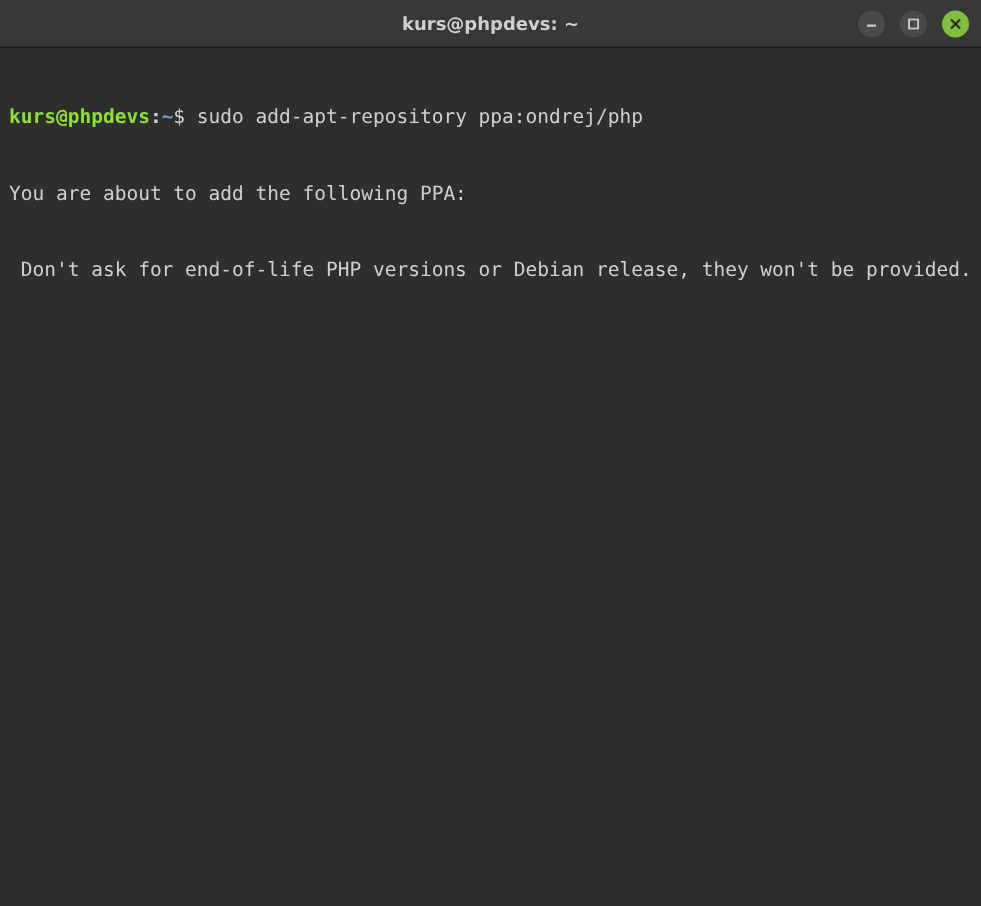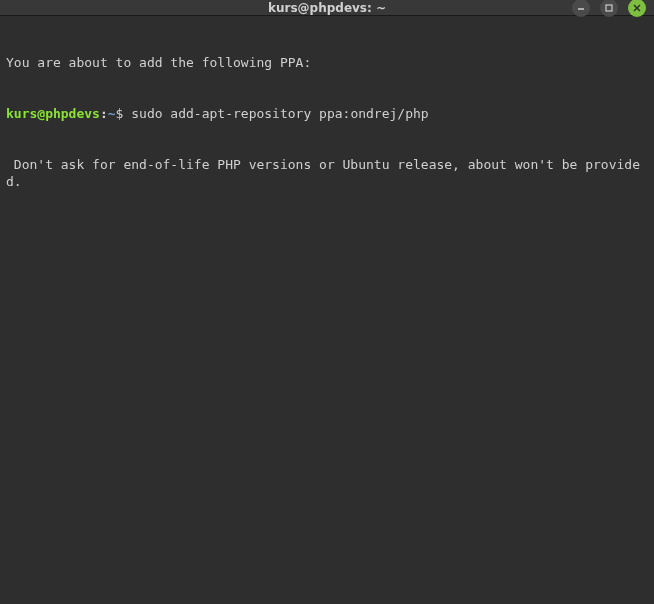--- a/index.html
+++ b/index.html
@@ -5,21 +5,21 @@
     * { margin: 0; padding: 0; box-sizing: border-box; }
     body {
       width: 654px;
       height: 604px;
       background: #2e2e2e;
       font-family: "DejaVu Sans Mono", "Liberation Mono", monospace;
       font-size: 13px;
       overflow: hidden;
     }
     .titlebar {
-      height: 16px;
+      height: 32px;
       background: #383838;
       display: flex;
       align-items: center;
       padding: 0 8px;
       border-bottom: 1px solid #1a1a1a;
     }
     .titlebar-spacer { flex: 1; }
     .title {
       color: #d0d0d0;
       font-family: "DejaVu Sans", sans-serif;
@@ -91,23 +91,23 @@
     <div class="ctrl-btn ctrl-close">
       <svg viewBox="0 0 10 10">
           <line x1="2" y1="2" x2="8" y2="8" stroke="#2e2e2e" stroke-width="1.5"></line>
           <line x1="8" y1="2" x2="2" y2="8" stroke="#2e2e2e" stroke-width="1.5"></line>
         </svg>
     </div>
   </div>
 </div>
 
 <div class="terminal">
+  <div class="line"><span class="user">kurs@phpdevs</span><span class="colon">:</span><span class="tilde">~</span><span class="dollar">$</span> <span class="cmd">sudo add-apt-repository ppa:ondrej/php</span></div>
   <div class="line">You are about to add the following PPA:</div>
-  <div class="line"><span class="user">kurs@phpdevs</span><span class="colon">:</span><span class="tilde">~</span><span class="dollar">$</span> <span class="cmd">sudo add-apt-repository ppa:ondrej/php</span></div>
-  <div class="line"> Don't ask for end-of-life PHP versions or Ubuntu release, about won't be provided.</div>
+  <div class="line"> Don't ask for end-of-life PHP versions or Debian release, they won't be provided.</div>
   <div class="line"></div>
   <div class="line"></div>
   <div class="line"></div>
   <div class="line"></div>
   
   
   <div class="line"></div>
   
   
   

